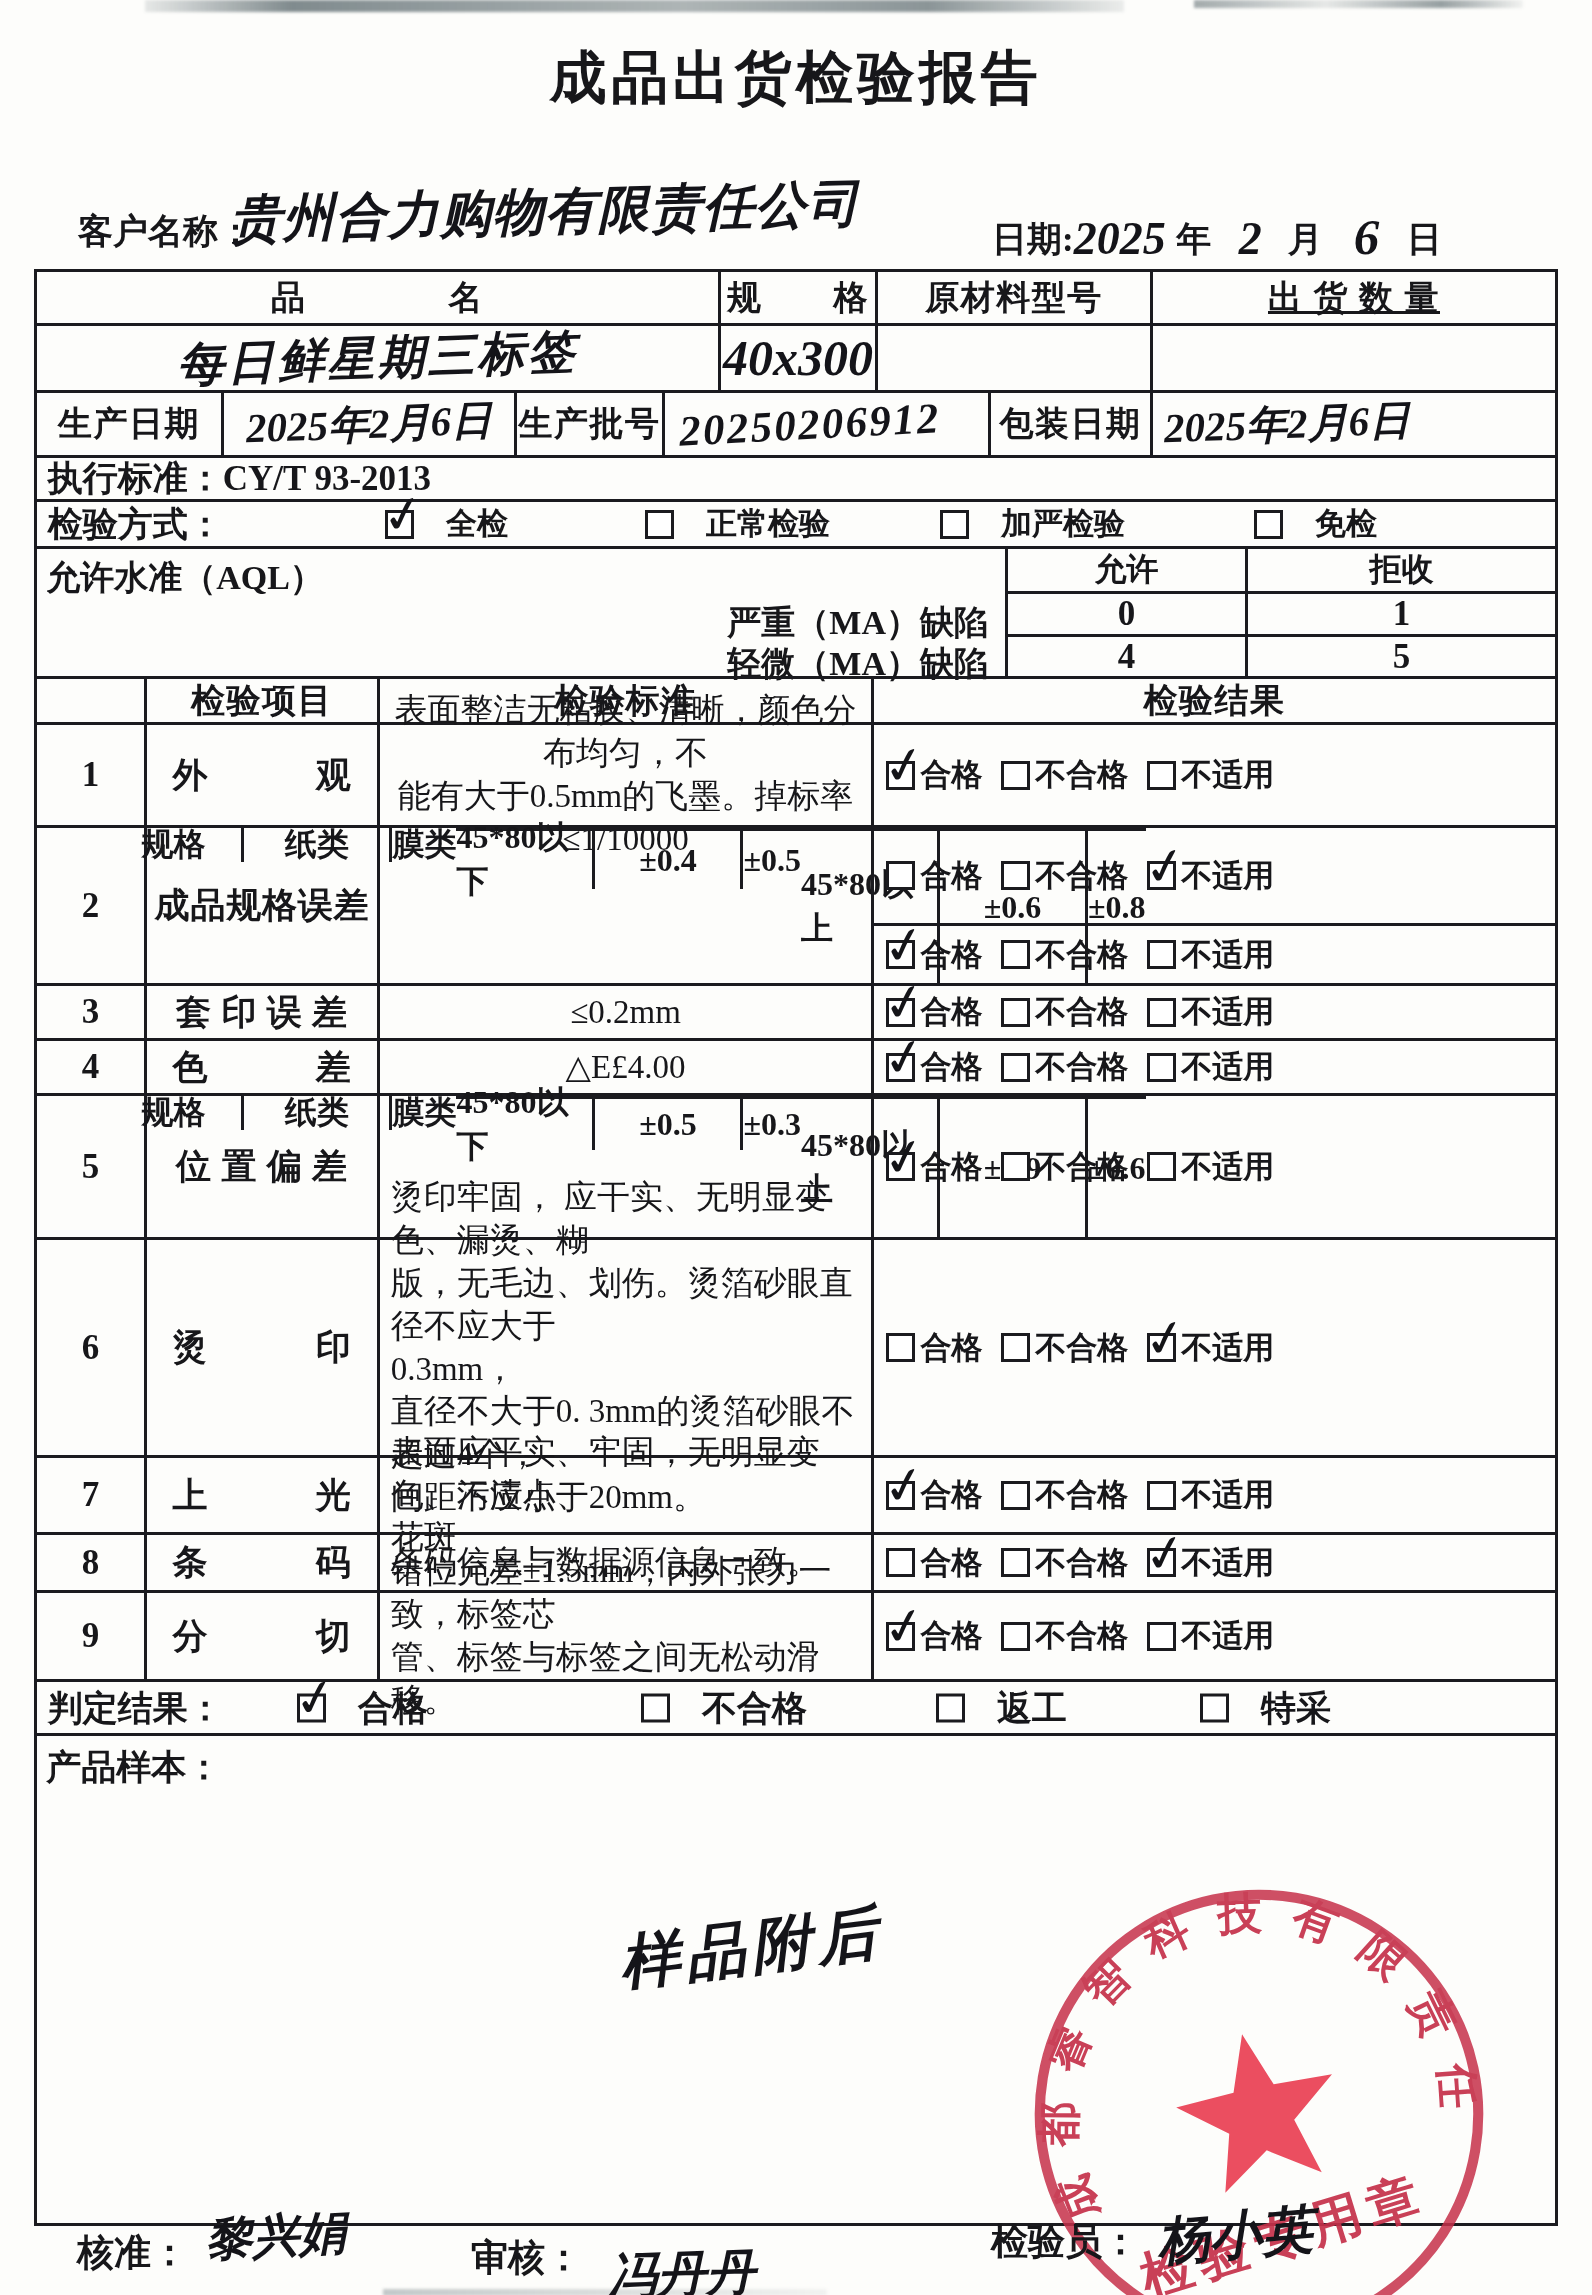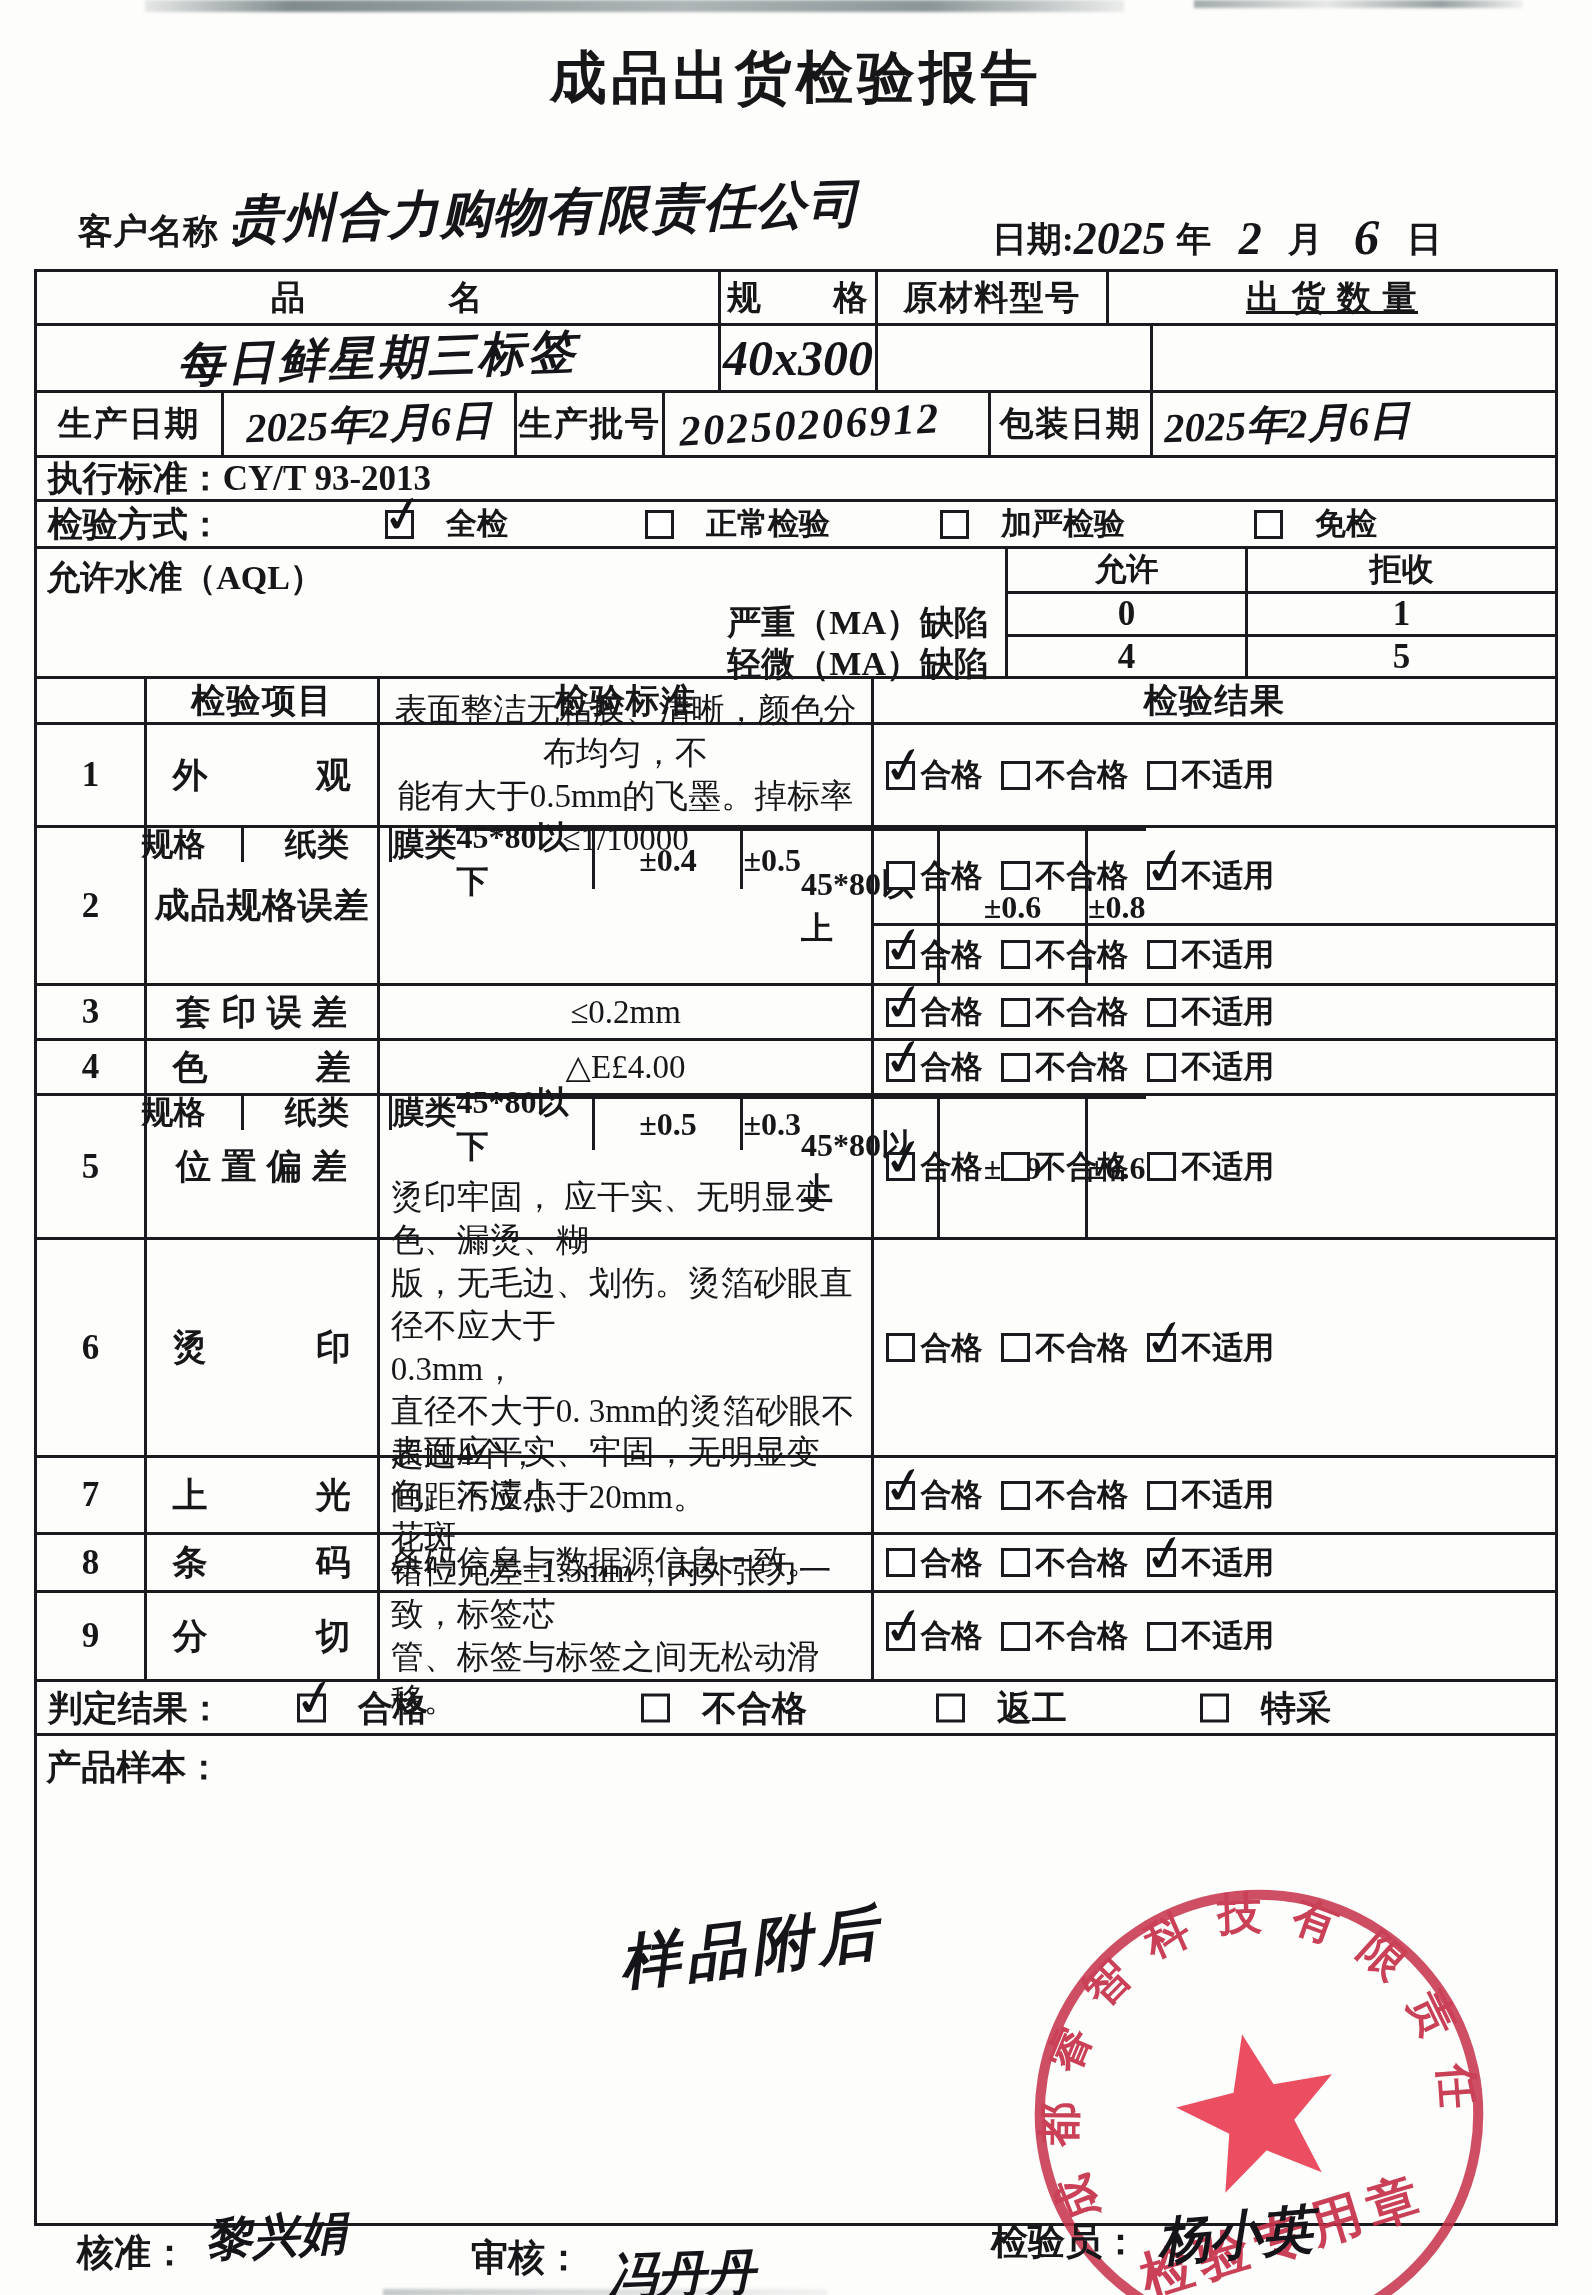--- a/index.html
+++ b/index.html
@@ -98,21 +98,21 @@
     <span class="plabel" style="margin-left:26px;">月</span>
     <span class="hw hwv" style="margin-left:31px; font-size:51px;">6</span>
     <span class="plabel" style="margin-left:27.5px;">日</span>
   </div>
 
   <div class="tbl">
 
     <div class="tr" style="height:51px;">
       <div class="td hdr" style="width:681px;">品　　　　名</div>
       <div class="td hdr" style="width:157px;">规　　格</div>
-      <div class="td hdr" style="width:231px;text-align:right;">原材料型号</div>
+      <div class="td hdr" style="width:275px;text-align:right;">原材料型号</div>
       <div class="td hdr" style="flex:1;text-decoration:underline;">出 货 数 量</div>
     </div>
 
     <div class="tr" style="height:67px;">
       <div class="td" style="width:681px;">
         <span class="hw" style="font-size:47px; transform:rotate(-2deg); letter-spacing:3.1px;">每日鲜星期三标签</span>
       </div>
       <div class="td" style="width:157px;">
         <span class="hw" style="font-size:50px;">40x300</span>
       </div>

